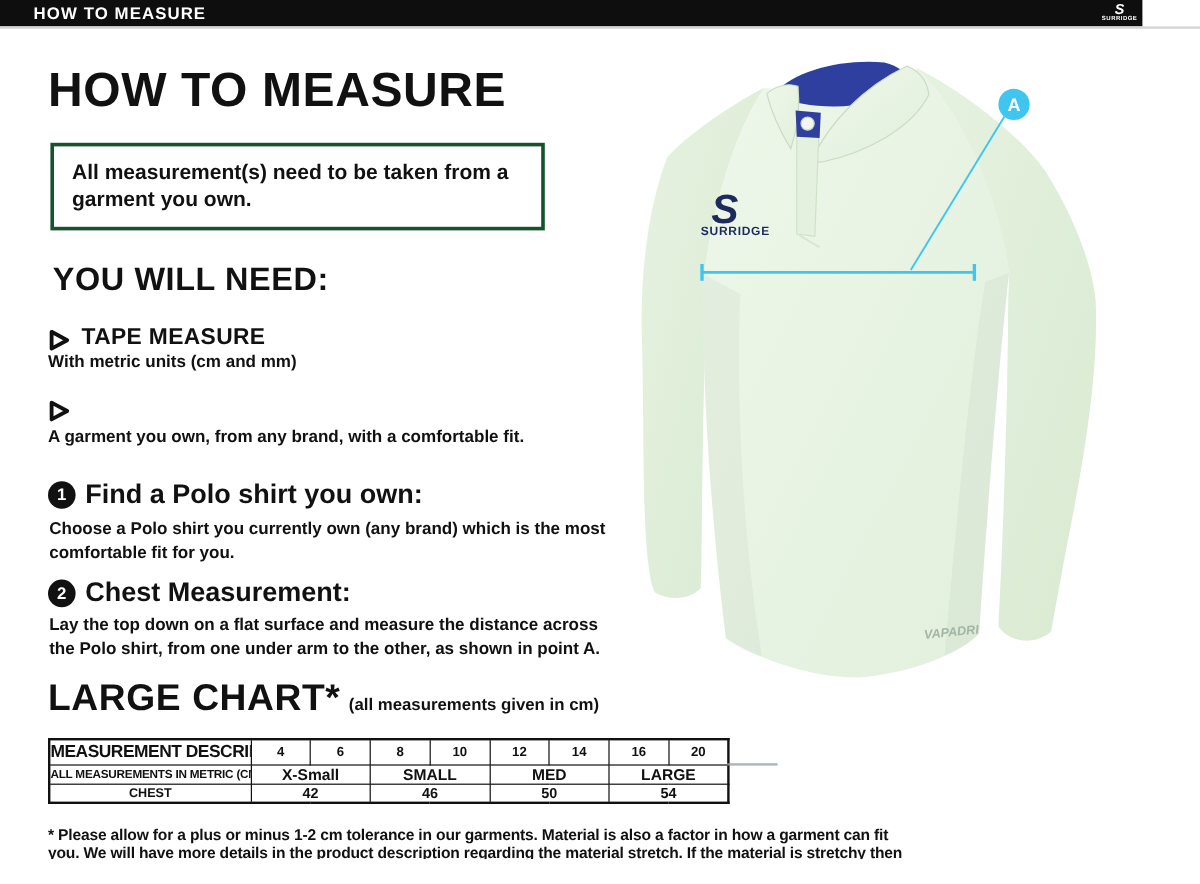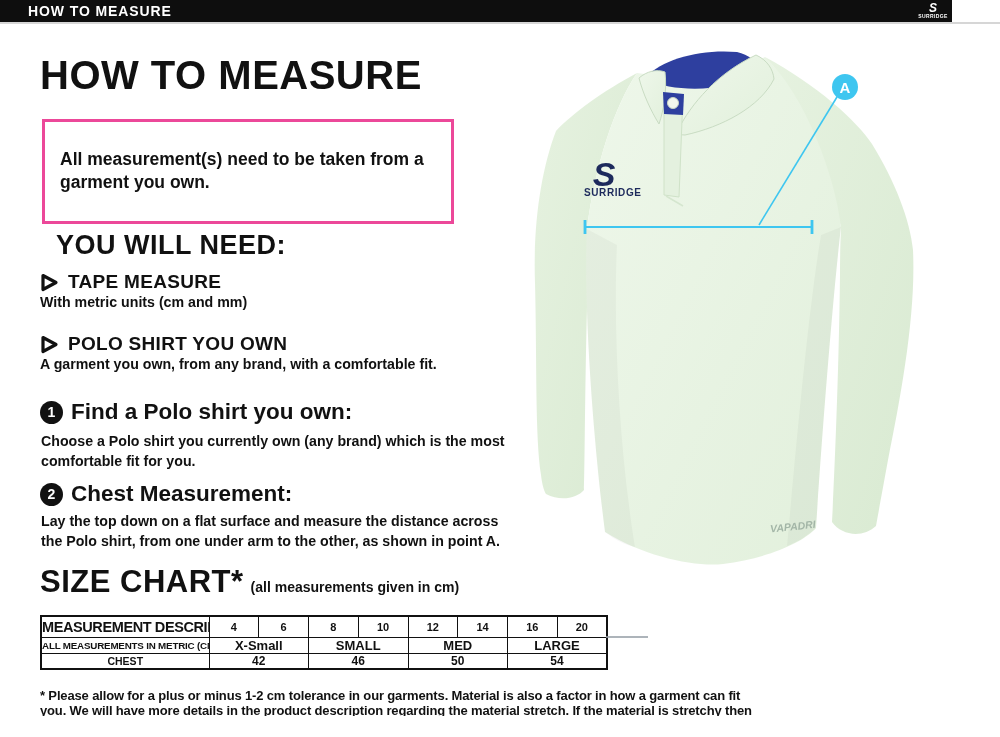--- a/index.html
+++ b/index.html
@@ -12,26 +12,26 @@
         color:#fff;letter-spacing:.9px;white-space:nowrap;}
   .topbar-logo{position:absolute;left:914px;top:0;width:38px;height:22px;display:flex;
         flex-direction:column;align-items:center;justify-content:center;color:#fff;}
   .topbar-logo .s{font-size:12px;font-weight:900;font-style:italic;line-height:11px;}
   .topbar-logo .t{font-size:5px;font-weight:700;letter-spacing:.4px;line-height:5px;}
   .hairline{position:absolute;left:0;top:22px;width:1000px;height:2px;background:#d6d6d6;}
 
   
   .page-title{position:absolute;left:40px;top:53px;margin:0;font-size:40px;
         font-weight:900;letter-spacing:.5px;white-space:nowrap;}
-  .notice-box{position:absolute;left:42px;top:119px;width:376px;border:3px solid #ec4899;
-        padding:26px 15px;font-size:17.5px;font-weight:700;line-height:1.33;}
-  .section-heading{position:absolute;left:40px;top:214px;margin:16px;font-size:27px;
+  .notice-box{position:absolute;left:42px;top:119px;width:376px;border:3px solid #14532d;
+        padding:10px 15px;font-size:17.5px;font-weight:700;line-height:1.33;}
+  .section-heading{position:absolute;left:40px;top:214px;margin:4px;font-size:27px;
         font-weight:900;letter-spacing:.5px;white-space:nowrap;}
 
-  .req-row{position:absolute;left:40px;display:flex;align-items:center;gap:9px;}
+  .req-row{position:absolute;left:40px;display:flex;align-items:flex-end;gap:9px;}
   .req-title{font-size:19px;font-weight:900;letter-spacing:.3px;white-space:nowrap;}
   .req-desc{position:absolute;left:40px;font-size:14.2px;font-weight:700;white-space:nowrap;}
   .row-req1{top:271px;} .desc-req1{top:294px;}
   .row-req2{top:333px;} .desc-req2{top:356px;}
   .tri-icon{display:block;}
 
   .step-row{position:absolute;left:40px;display:flex;align-items:center;gap:8px;}
   .badge{width:23px;height:23px;border-radius:50%;background:#111;color:#fff;
         font-size:14px;font-weight:700;display:flex;align-items:center;justify-content:center;}
   .step-title{font-size:22.5px;font-weight:800;white-space:nowrap;}
@@ -90,38 +90,37 @@
       <polygon points="3,2.5 16,9.5 3,16.5" fill="#ffffff" stroke="#111" stroke-width="3.2" stroke-linejoin="round"></polygon>
     </svg>
     <span class="req-title">TAPE MEASURE</span>
   </div>
   <div class="req-desc desc-req1">With metric units (cm and mm)</div>
 
   <div class="req-row row-req2">
     <svg class="tri-icon" width="19" height="19" viewBox="0 0 19 19">
       <polygon points="3,2.5 16,9.5 3,16.5" fill="#ffffff" stroke="#111" stroke-width="3.2" stroke-linejoin="round"></polygon>
     </svg>
-    <span class="req-title">POLO SHIRT YOU OWN</span>
   </div>
   <div class="req-desc desc-req2">A garment you own, from any brand, with a comfortable fit.</div>
 
   <div class="step-row row-step1">
     <span class="badge">1</span>
     <span class="step-title">Find a Polo shirt you own:</span>
   </div>
   <div class="step-desc desc-step1">Choose a Polo shirt you currently own (any brand) which is the most comfortable fit for you.</div>
 
   <div class="step-row row-step2">
     <span class="badge">2</span>
     <span class="step-title">Chest Measurement:</span>
   </div>
   <div class="step-desc desc-step2">Lay the top down on a flat surface and measure the distance across the Polo shirt, from one under arm to the other, as shown in point A.</div>
 
   <div class="chart-heading-row">
-    <h2 class="chart-heading">SIZE CHART*</h2>
+    <h2 class="chart-heading">LARGE CHART*</h2>
     <span class="chart-subheading">(all measurements given in cm)</span>
   </div>
 
   <table class="size-table">
     <colgroup>
       <col style="width:168px">
       <col style="width:49.75px">
         <col style="width:49.75px">
         <col style="width:49.75px">
         <col style="width:49.75px">

